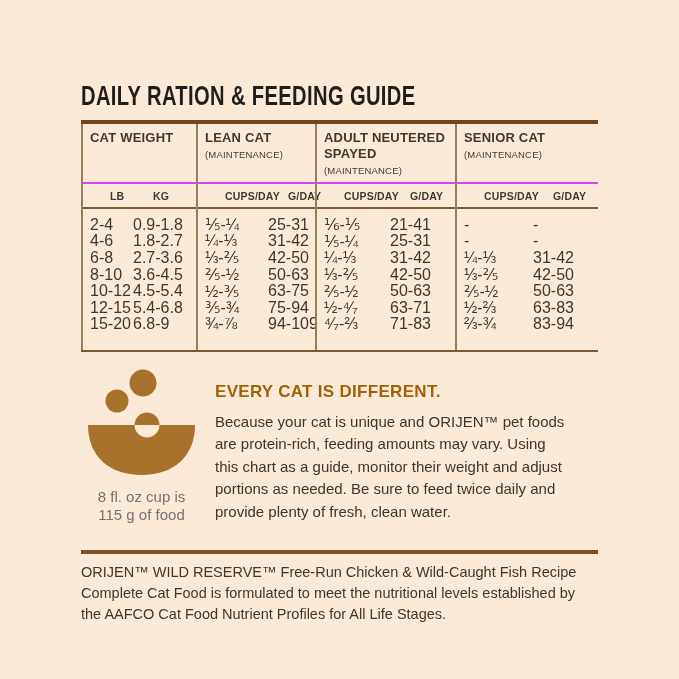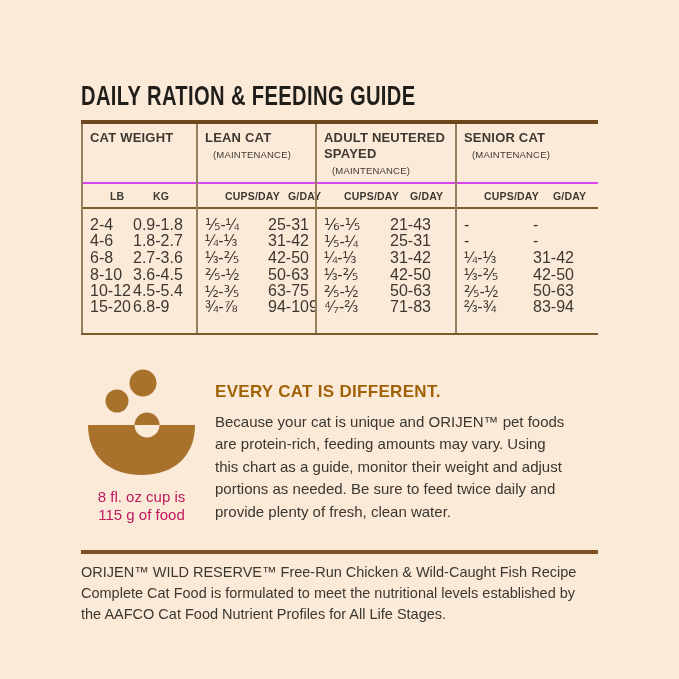--- a/index.html
+++ b/index.html
@@ -28,40 +28,40 @@
   }
   .vline { position:absolute; top:0; bottom:0; width:2px; background:#94805e; }
   .vl0 { left:0; } .vl1 { left:115px; } .vl2 { left:234px; } .vl3 { left:374px; }
 
   .hrow {
     display:grid; grid-template-columns:115px 119px 140px 143px;
     border-bottom:2px solid #d946ef; min-height:38px;
   }
   .hcell { padding:5px 10px 4px 9px; line-height:15px; }
   .htitle { font-size:13px; font-weight:bold; color:#3d3931; letter-spacing:0.2px; }
-  .hmaint { font-size:9.5px; font-weight:normal; color:#3d3931; letter-spacing:0.2px;margin-left:8px; }
+  .hmaint { font-size:9.5px; font-weight:normal; color:#3d3931; letter-spacing:0.2px; }
 
   .shrow {
     display:grid; grid-template-columns:43px 72px 63px 56px 66px 74px 69px 74px;
     border-bottom:2px solid #7b5b2a; height:25px; align-items:center;padding-left:20px;
   }
   .shcell { padding-left:9px; font-size:10.5px; font-weight:600; letter-spacing:0.2px; white-space:nowrap; }
 
   .tbody { padding:6px 0 18px 0; }
   .drow {
     display:grid; grid-template-columns:43px 72px 63px 56px 66px 74px 69px 74px;
     height:16.7px; align-items:center;
   }
   .dcell { padding-left:9px; font-size:16px; white-space:nowrap; color:#3c3831; }
 
   
   .bowl-wrap { position:absolute; left:88px; top:368px; width:107px; height:110px; }
   .cup-caption {
     position:absolute; left:81px; top:488px; width:121px;
-    text-align:center; font-size:15px; line-height:17.5px; color:#be185d;
+    text-align:center; font-size:15px; line-height:17.5px; color:#737373;
     white-space:pre-line;
   }
   .info { position:absolute; left:215px; top:382px; width:360px; }
   .info h2 { font-size:17px; font-weight:bold; color:#a16207; letter-spacing:0.3px; margin-bottom:9px; }
   .info p { font-size:15px; line-height:22.4px; color:#3a372f; white-space:pre-line; }
 
   
   .footer-divider { position:absolute; left:81px; top:550px; width:517px; height:4px; background:#7f5224; }
   .footer-text {
     position:absolute; left:81px; top:562px; width:525px;
@@ -99,21 +99,21 @@
       <div class="shcell">G/DAY</div>
     </div>
 
     <div class="tbody">
       <div class="drow">
         <div class="dcell">2-4</div>
         <div class="dcell">0.9-1.8</div>
         <div class="dcell">⅕-¼</div>
         <div class="dcell">25-31</div>
         <div class="dcell">⅙-⅕</div>
-        <div class="dcell">21-43</div>
+        <div class="dcell">21-41</div>
         <div class="dcell">-</div>
         <div class="dcell">-</div>
       </div>
       <div class="drow">
         <div class="dcell">4-6</div>
         <div class="dcell">1.8-2.7</div>
         <div class="dcell">¼-⅓</div>
         <div class="dcell">31-42</div>
         <div class="dcell">⅕-¼</div>
         <div class="dcell">25-31</div>
@@ -142,20 +142,30 @@
       </div>
       <div class="drow">
         <div class="dcell">10-12</div>
         <div class="dcell">4.5-5.4</div>
         <div class="dcell">½-⅗</div>
         <div class="dcell">63-75</div>
         <div class="dcell">⅖-½</div>
         <div class="dcell">50-63</div>
         <div class="dcell">⅖-½</div>
         <div class="dcell">50-63</div>
+      </div>
+      <div class="drow">
+        <div class="dcell">12-15</div>
+        <div class="dcell">5.4-6.8</div>
+        <div class="dcell">⅗-¾</div>
+        <div class="dcell">75-94</div>
+        <div class="dcell">½-⁴⁄₇</div>
+        <div class="dcell">63-71</div>
+        <div class="dcell">½-⅔</div>
+        <div class="dcell">63-83</div>
       </div>
       <div class="drow">
         <div class="dcell">15-20</div>
         <div class="dcell">6.8-9</div>
         <div class="dcell">¾-⅞</div>
         <div class="dcell">94-109</div>
         <div class="dcell">⁴⁄₇-⅔</div>
         <div class="dcell">71-83</div>
         <div class="dcell">⅔-¾</div>
         <div class="dcell">83-94</div>

